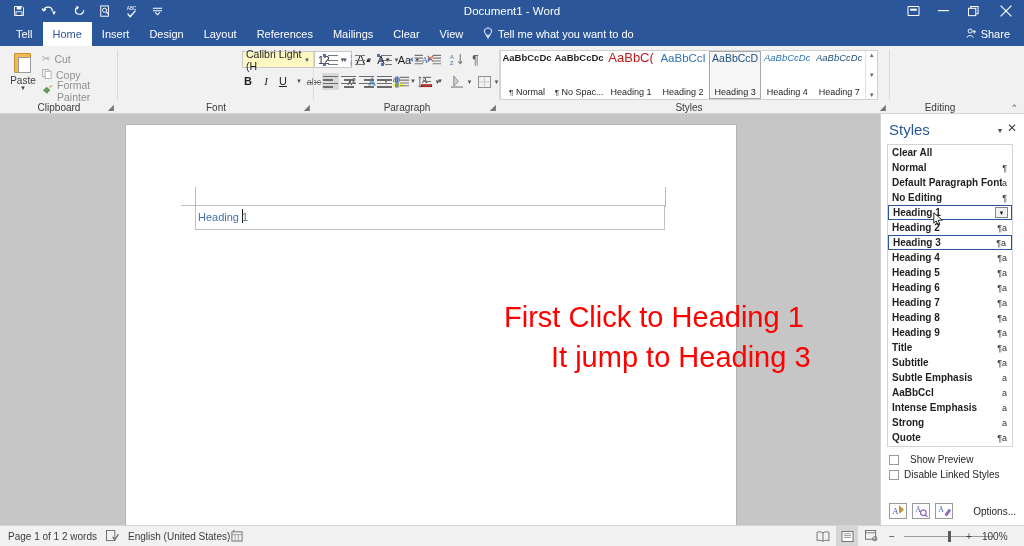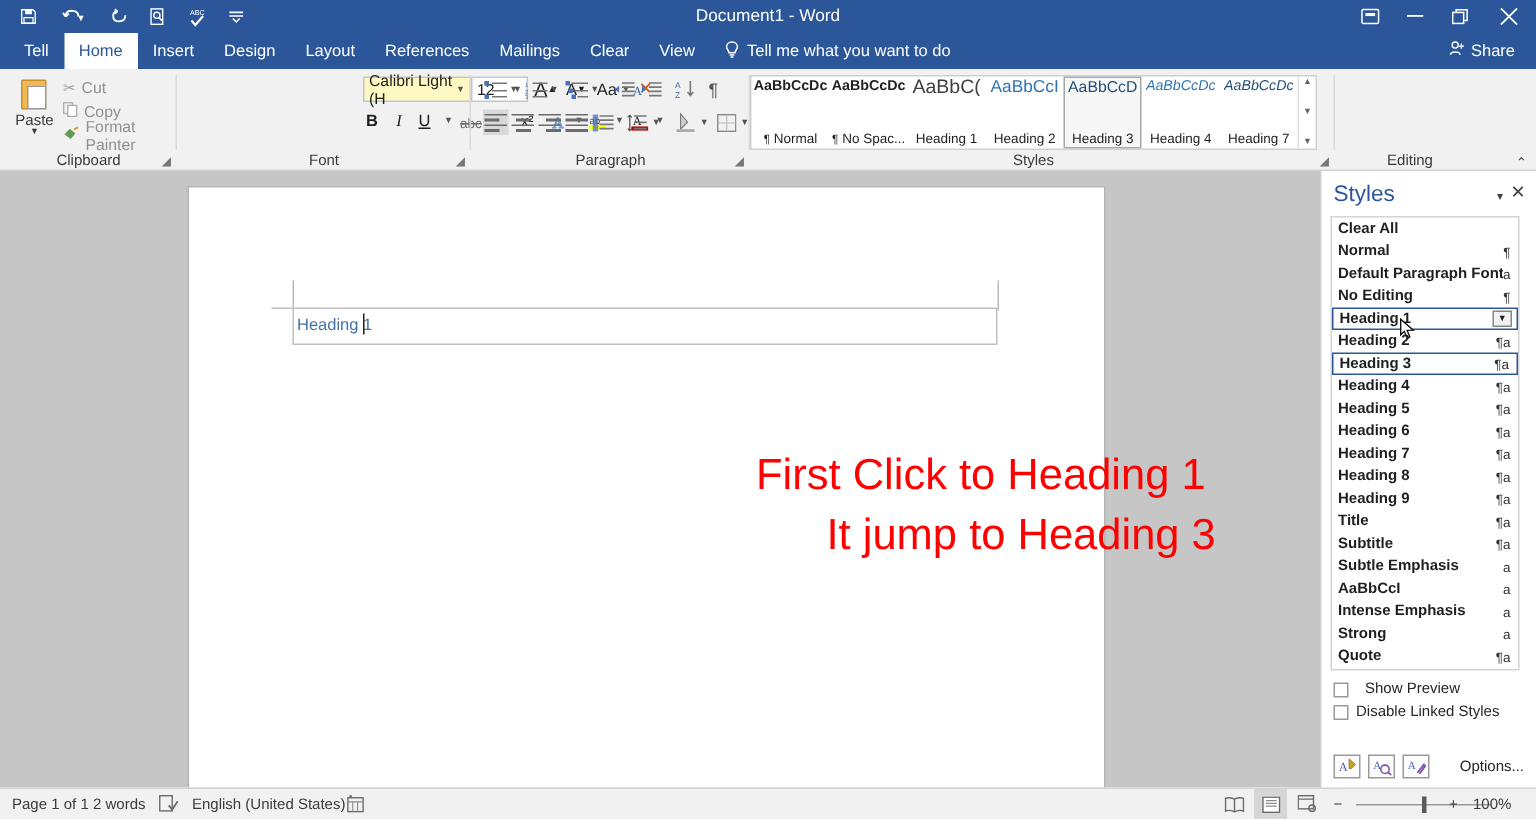--- a/index.html
+++ b/index.html
@@ -589,21 +589,21 @@
       <div class="gallery" style="left:0;">
         <div class="styitem">
           <div class="sty-prev" style="font-weight:bold;color:#1f1f1f;font-size:9.5px">AaBbCcDc</div>
           <div class="sty-name"><span style="font-size:8px">¶</span> <span>Normal</span></div>
         </div>
         <div class="styitem">
           <div class="sty-prev" style="font-weight:bold;color:#1f1f1f;font-size:9.5px">AaBbCcDc</div>
           <div class="sty-name"><span style="font-size:8px">¶</span> <span>No Spac...</span></div>
         </div>
         <div class="styitem">
-          <div class="sty-prev" style="color:#404040;font-size:13px">AaBbC(</div>
+          <div class="sty-prev" style="color:#b91c1c;font-size:13px">AaBbC(</div>
           <div class="sty-name">Heading 1</div>
         </div>
         <div class="styitem">
           <div class="sty-prev" style="color:#2e74b5;font-size:11.5px">AaBbCcI</div>
           <div class="sty-name">Heading 2</div>
         </div>
         <div class="styitem sel">
           <div class="sty-prev" style="color:#1f4e79;font-size:10.5px">AaBbCcD</div>
           <div class="sty-name">Heading 3</div>
         </div>

